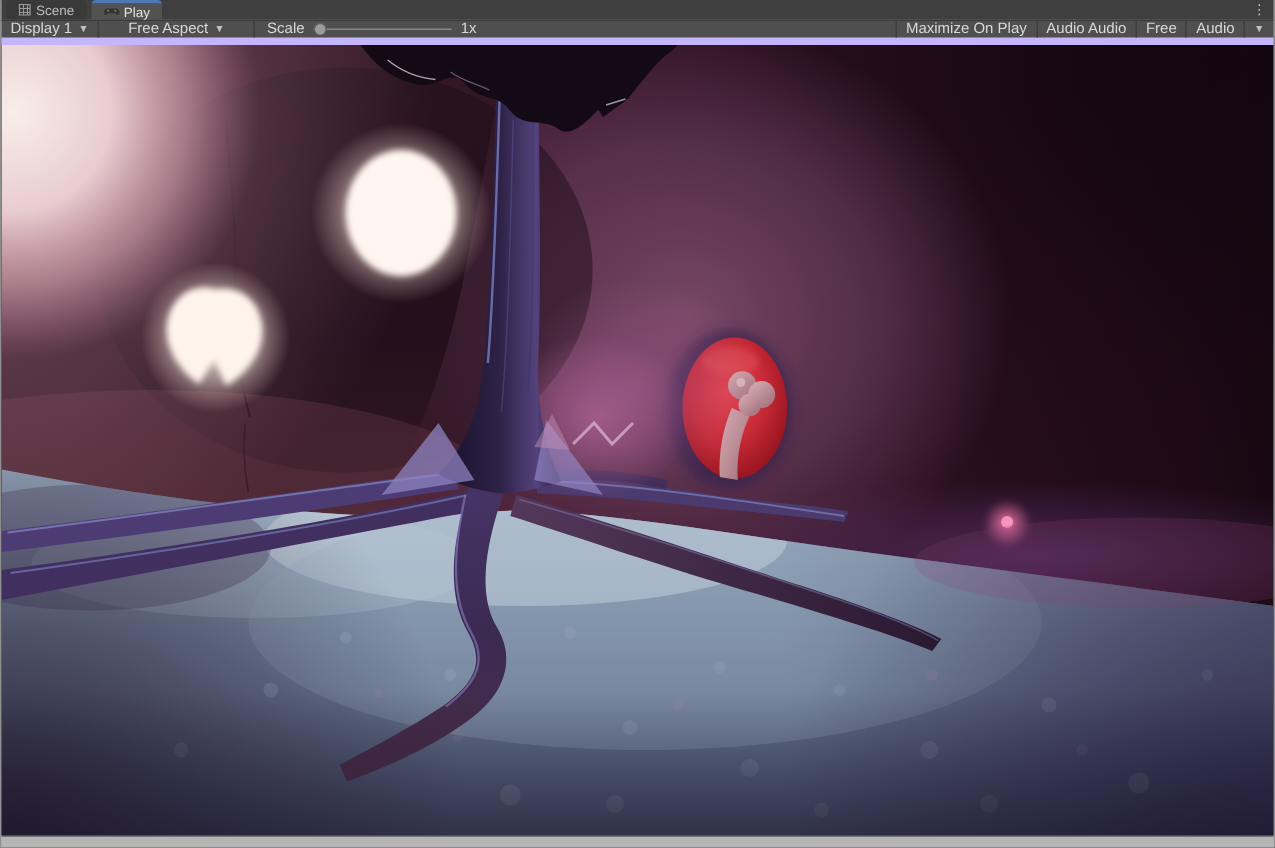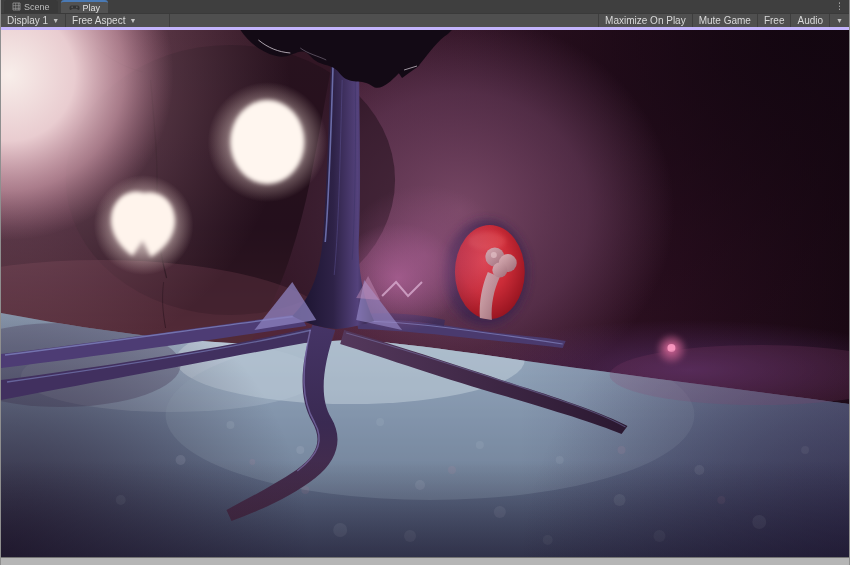--- a/index.html
+++ b/index.html
@@ -14,21 +14,21 @@
   .tab { height:13px; display:flex; align-items:center; gap:3px; padding:0 8px;
     font-size:9px; color:#bdbdbd; background:#393939; border-radius:3px 3px 0 0;
     margin-left:3px; cursor:default; }
   .tab.active { background:#525252; color:#e2e2e2; border-top:2px solid #4a7ab5; }
   .tab .ticon { display:flex; align-items:center; }
   .more-dots { position:absolute; right:5px; top:0; height:13px; line-height:13px;
     color:#c4c4c4; font-size:9px; letter-spacing:0; }
 
   
   .toolbar { height:17px; background:#4f4f4f; border-top:1px solid #3a3a3a;
-    border-bottom:3px solid #c4b5fd; display:flex; align-items:stretch;
+    border-bottom:5px solid #c4b5fd; display:flex; align-items:stretch;
     font-size:10px; color:#d9d9d9; flex:0 0 auto; }
   .tgroup { display:flex; align-items:stretch; }
   .titem { display:flex; align-items:center; gap:4px; padding:0 6px;
     border-right:1px solid #3e3e3e; white-space:nowrap; cursor:default; }
   .titem.right { border-right:none; border-left:1px solid #3e3e3e; }
   .chev { font-size:7px; color:#c2c2c2; line-height:1; }
   .spacer { flex:1; }
   .scale-wrap { display:flex; align-items:center; gap:6px; padding:0 8px; }
   .slider { position:relative; width:92px; height:9px; display:flex; align-items:center; }
   .slider .track { width:100%; height:1px; background:#8a8a8a; }
@@ -70,32 +70,40 @@
     </div>
     <div class="more-dots">⋮</div>
   </div>
 
   <div class="toolbar">
     <div class="tgroup">
       <div class="titem">
         <span>Display 1</span>
         <span class="chev">▼</span>
       </div>
-      <div class="titem" style="min-width:104px; justify-content:flex-start;">
+      <div class="titem" style="min-width:104px; justify-content:center;">
         <span>Free Aspect</span>
         <span class="chev">▼</span>
+      </div>
+      <div class="scale-wrap">
+        <span>Scale</span>
+        <span class="slider">
+          <span class="track"></span>
+          <span class="knob"></span>
+        </span>
+        <span>1x</span>
       </div>
     </div>
     <div class="spacer"></div>
     <div class="tgroup">
       <div class="titem right">
         <span>Maximize On Play</span>
       </div>
       <div class="titem right">
-        <span>Mute Game</span>
+        <span>Audio Audio</span>
       </div>
       <div class="titem right">
         <span>Free</span>
       </div>
       <div class="titem right">
         <span>Audio</span>
       </div>
       <div class="titem right">
         <span class="chev">▼</span>
       </div>

